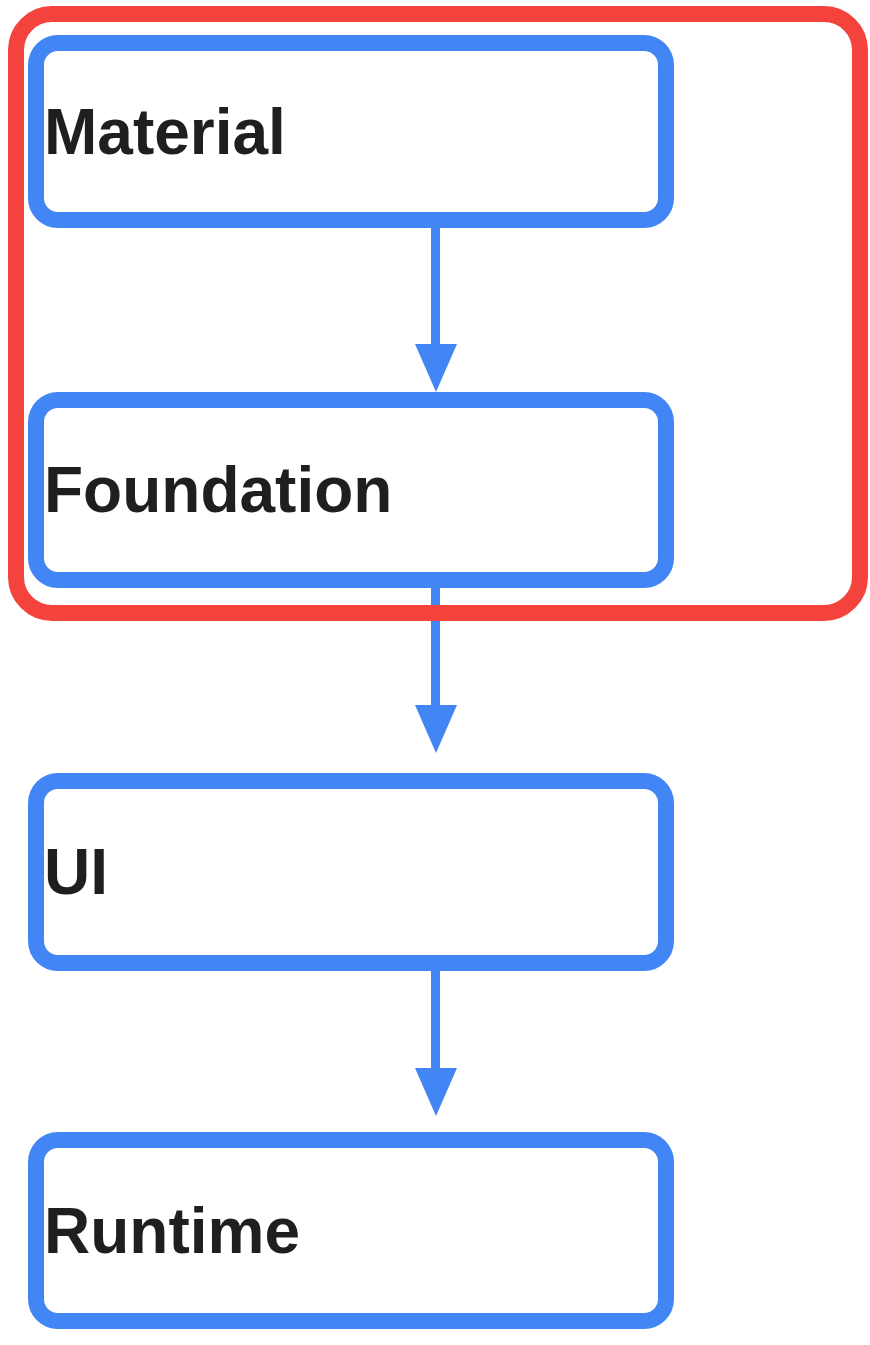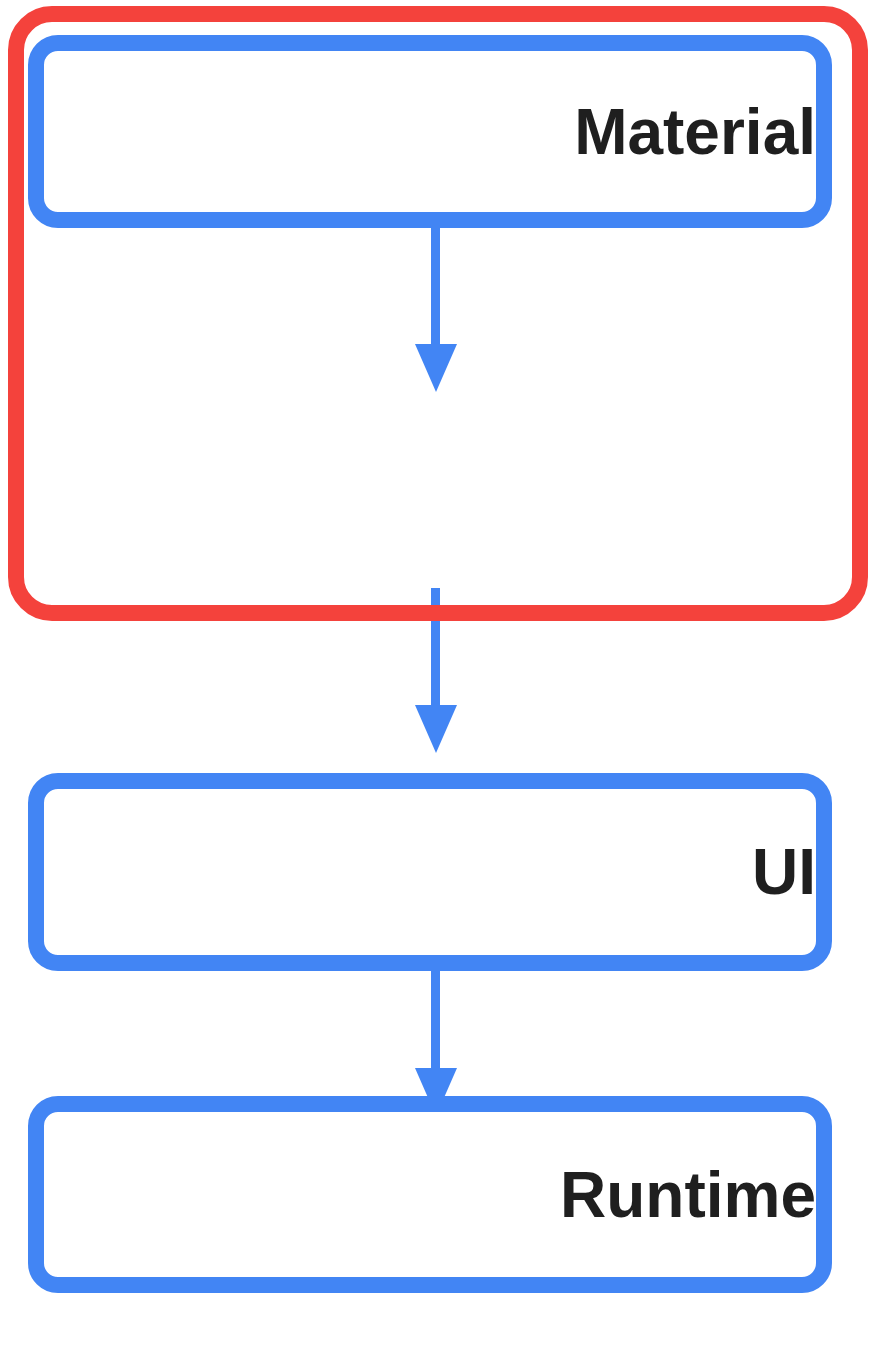--- a/index.html
+++ b/index.html
@@ -27,40 +27,40 @@
     width: 860px;
     height: 615px;
     border: 16px solid var(--highlight-border);
     border-radius: 44px;
     background: transparent;
     z-index: 2;
   }
   .node {
     position: absolute;
     left: 28px;
-    width: 804px;
+    width: 646px;
     border: 16px solid var(--box-border);
     border-radius: 30px;
     background: var(--background);
     display: flex;
     align-items: center;
-    justify-content: flex-end;
+    justify-content: flex-start;
     z-index: 3;
   }
   .node-label {
     font-size: 64px;
     font-weight: bold;
     color: var(--label-text);
     letter-spacing: 0;
     white-space: nowrap;
   }
   .node-material   { top: 35px;   height: 193px; }
   .node-foundation { top: 392px;  height: 196px; }
   .node-ui         { top: 773px;  height: 198px; }
-  .node-runtime    { top: 1096px; height: 197px; }
+  .node-runtime    { top: 1132px; height: 197px; }
 
   .arrow-line {
     position: absolute;
     left: 431px;
     width: 9px;
     background: var(--box-border);
     z-index: 1;
   }
   .arrow-head {
     position: absolute;
@@ -86,20 +86,23 @@
 
   <div class="arrow-line line-2"></div>
   <div class="arrow-head head-2"></div>
 
   <div class="group"></div>
 
   <div class="node node-material">
     <span class="node-label">Material</span>
   </div>
 
+  <div class="node node-foundation">
+    <span class="node-label">Foundation</span>
+  </div>
 
   <div class="node node-ui">
     <span class="node-label">UI</span>
   </div>
 
   <div class="node node-runtime">
     <span class="node-label">Runtime</span>
   </div>
 
   <div class="arrow-line line-1"></div>

